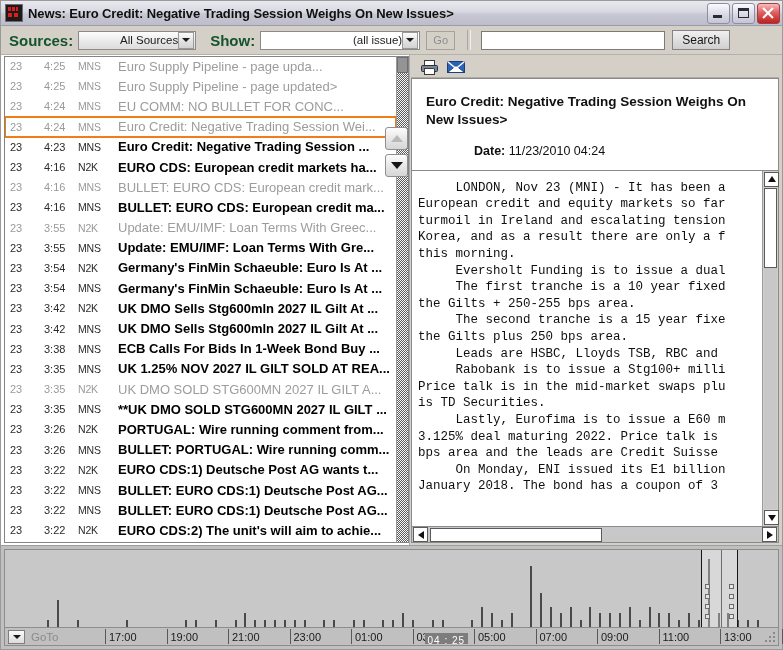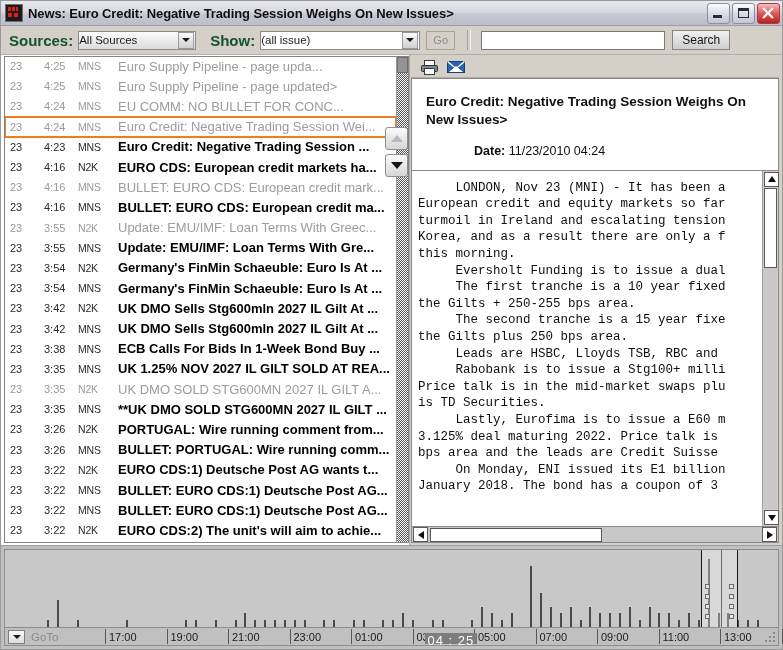--- a/index.html
+++ b/index.html
@@ -100,21 +100,21 @@
     background: linear-gradient(to bottom,#fdfdfd,#e8e8e8 60%,#dcdcdc);
     display: flex; align-items: center;
     box-sizing: border-box;
     position: relative;
   }
   .combo.flat {
     background: #fff;
   }
   .combo .cval {
     font-size: 11.5px; color: #1a1a1a;
-    flex: 1; overflow: hidden; white-space: nowrap;
+    flex: 1; overflow: hidden; white-space: nowrap; text-align: right;
   }
   .combo .arrowbtn {
     width: 16px; height: 17px;
     background: linear-gradient(to bottom,#fbfbfb,#e2e2e2 55%,#d2d2d2);
     border: 1px solid #9a9a9a;
     margin: 0 1px 0 0;
     display: flex; align-items: center; justify-content: center;
     box-sizing: border-box;
     flex: none;
   }
@@ -458,21 +458,21 @@
     font-size: 11px;
     color: #1a1a1a;
     line-height: 16px;
     white-space: nowrap;
   }
   #cursor-time {
     position: absolute;
     top: 5px; bottom: 1px;
     background: #7d7d7d;
     color: #fff;
-    font-size: 13px;
+    font-size: 10px;
     line-height: 15px;
     padding: 0 3px;
     white-space: nowrap;
     letter-spacing: 1px;
     z-index: 4;
   }
   #sizegrip {
     position: absolute;
     right: 1px; bottom: 1px;
     width: 14px; height: 14px;

